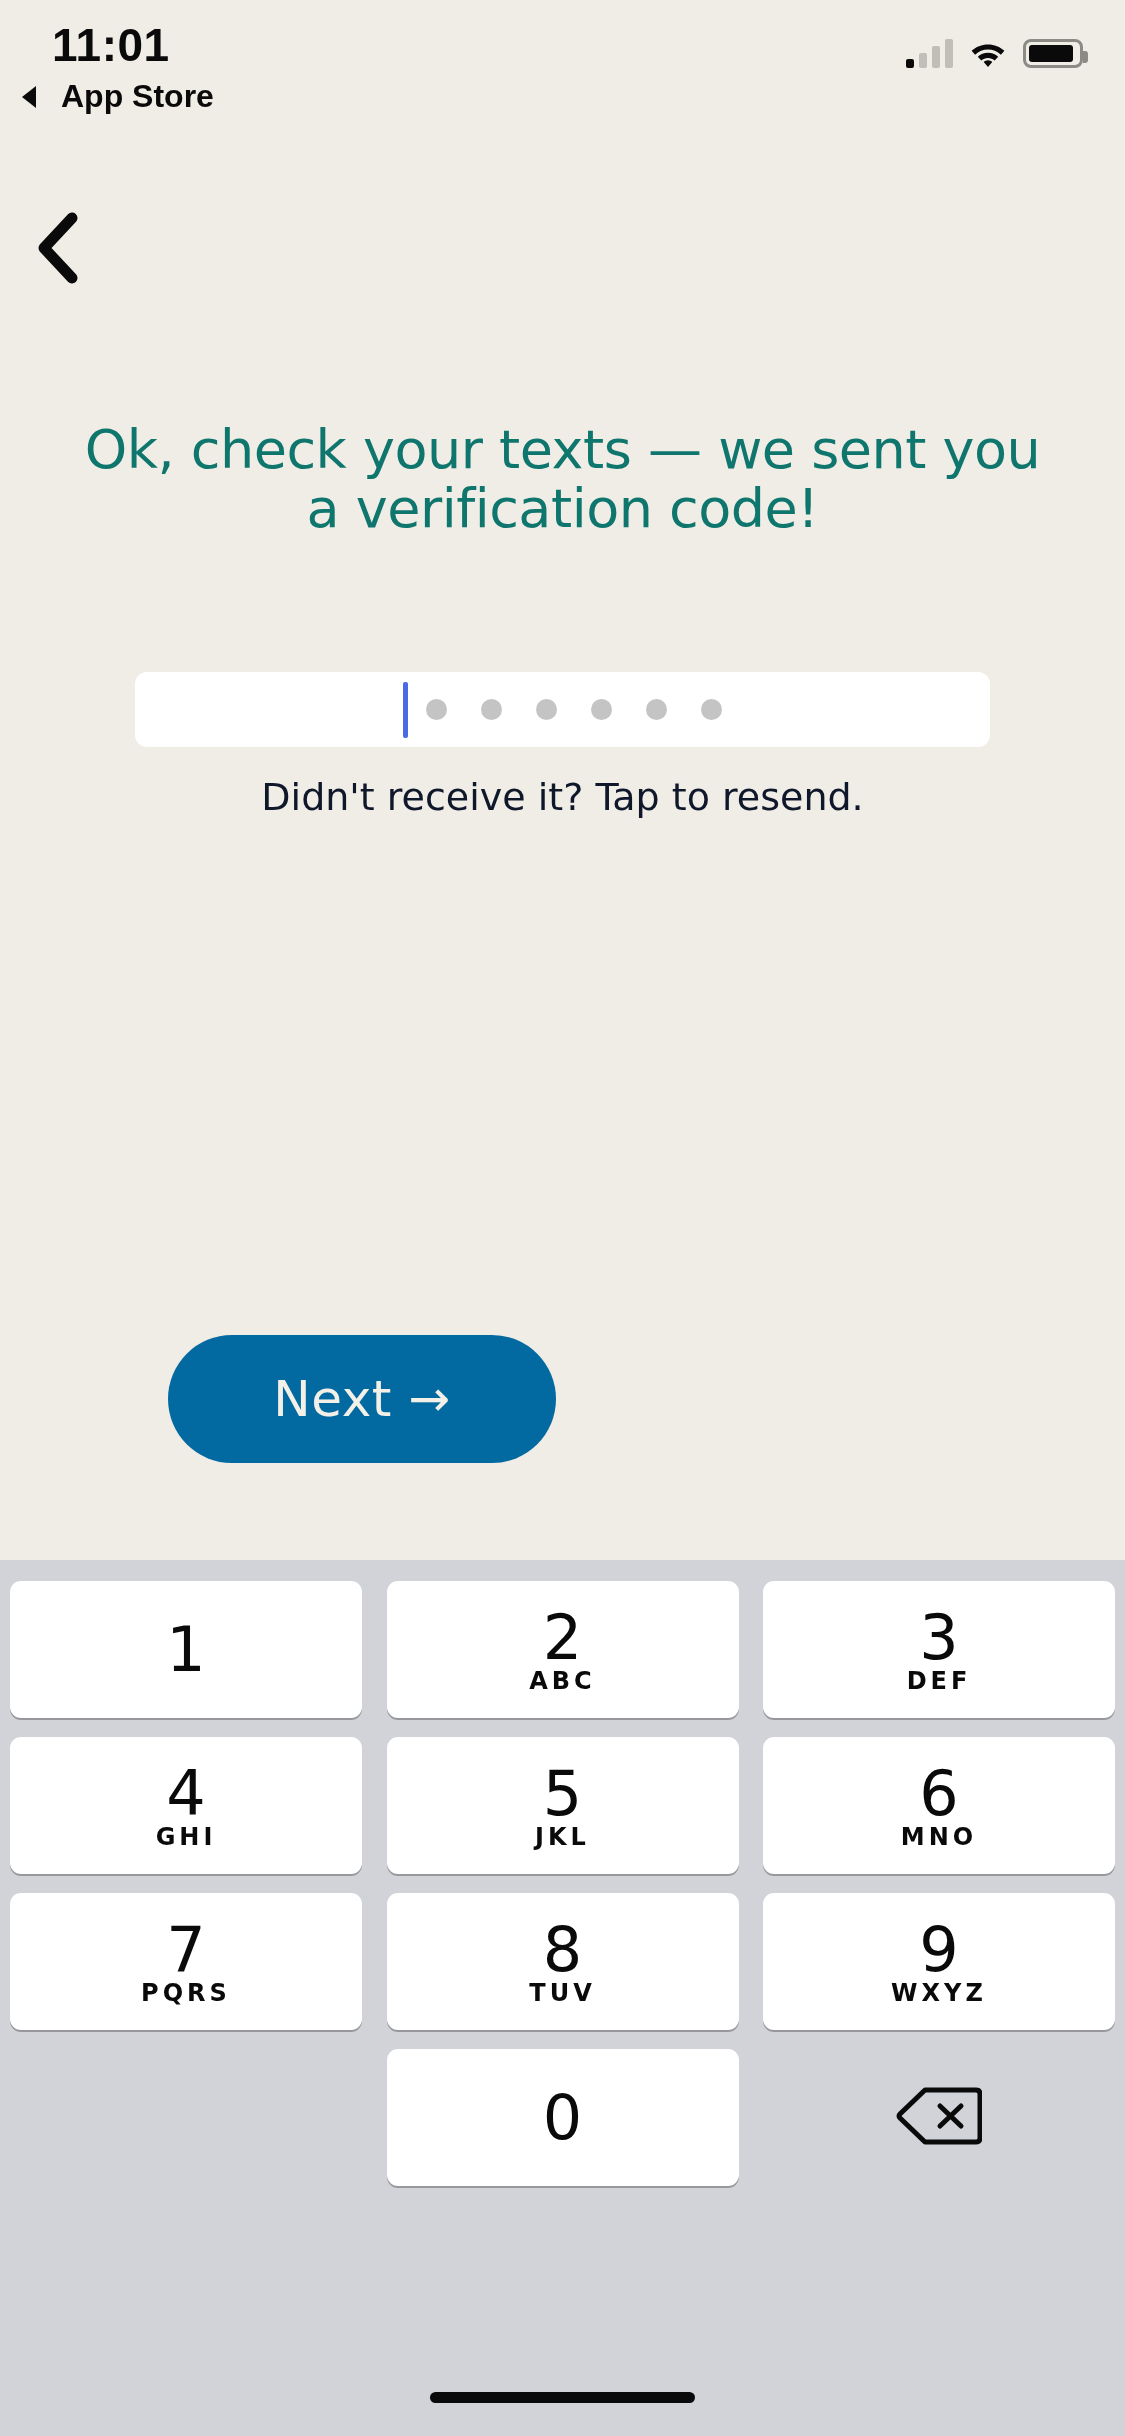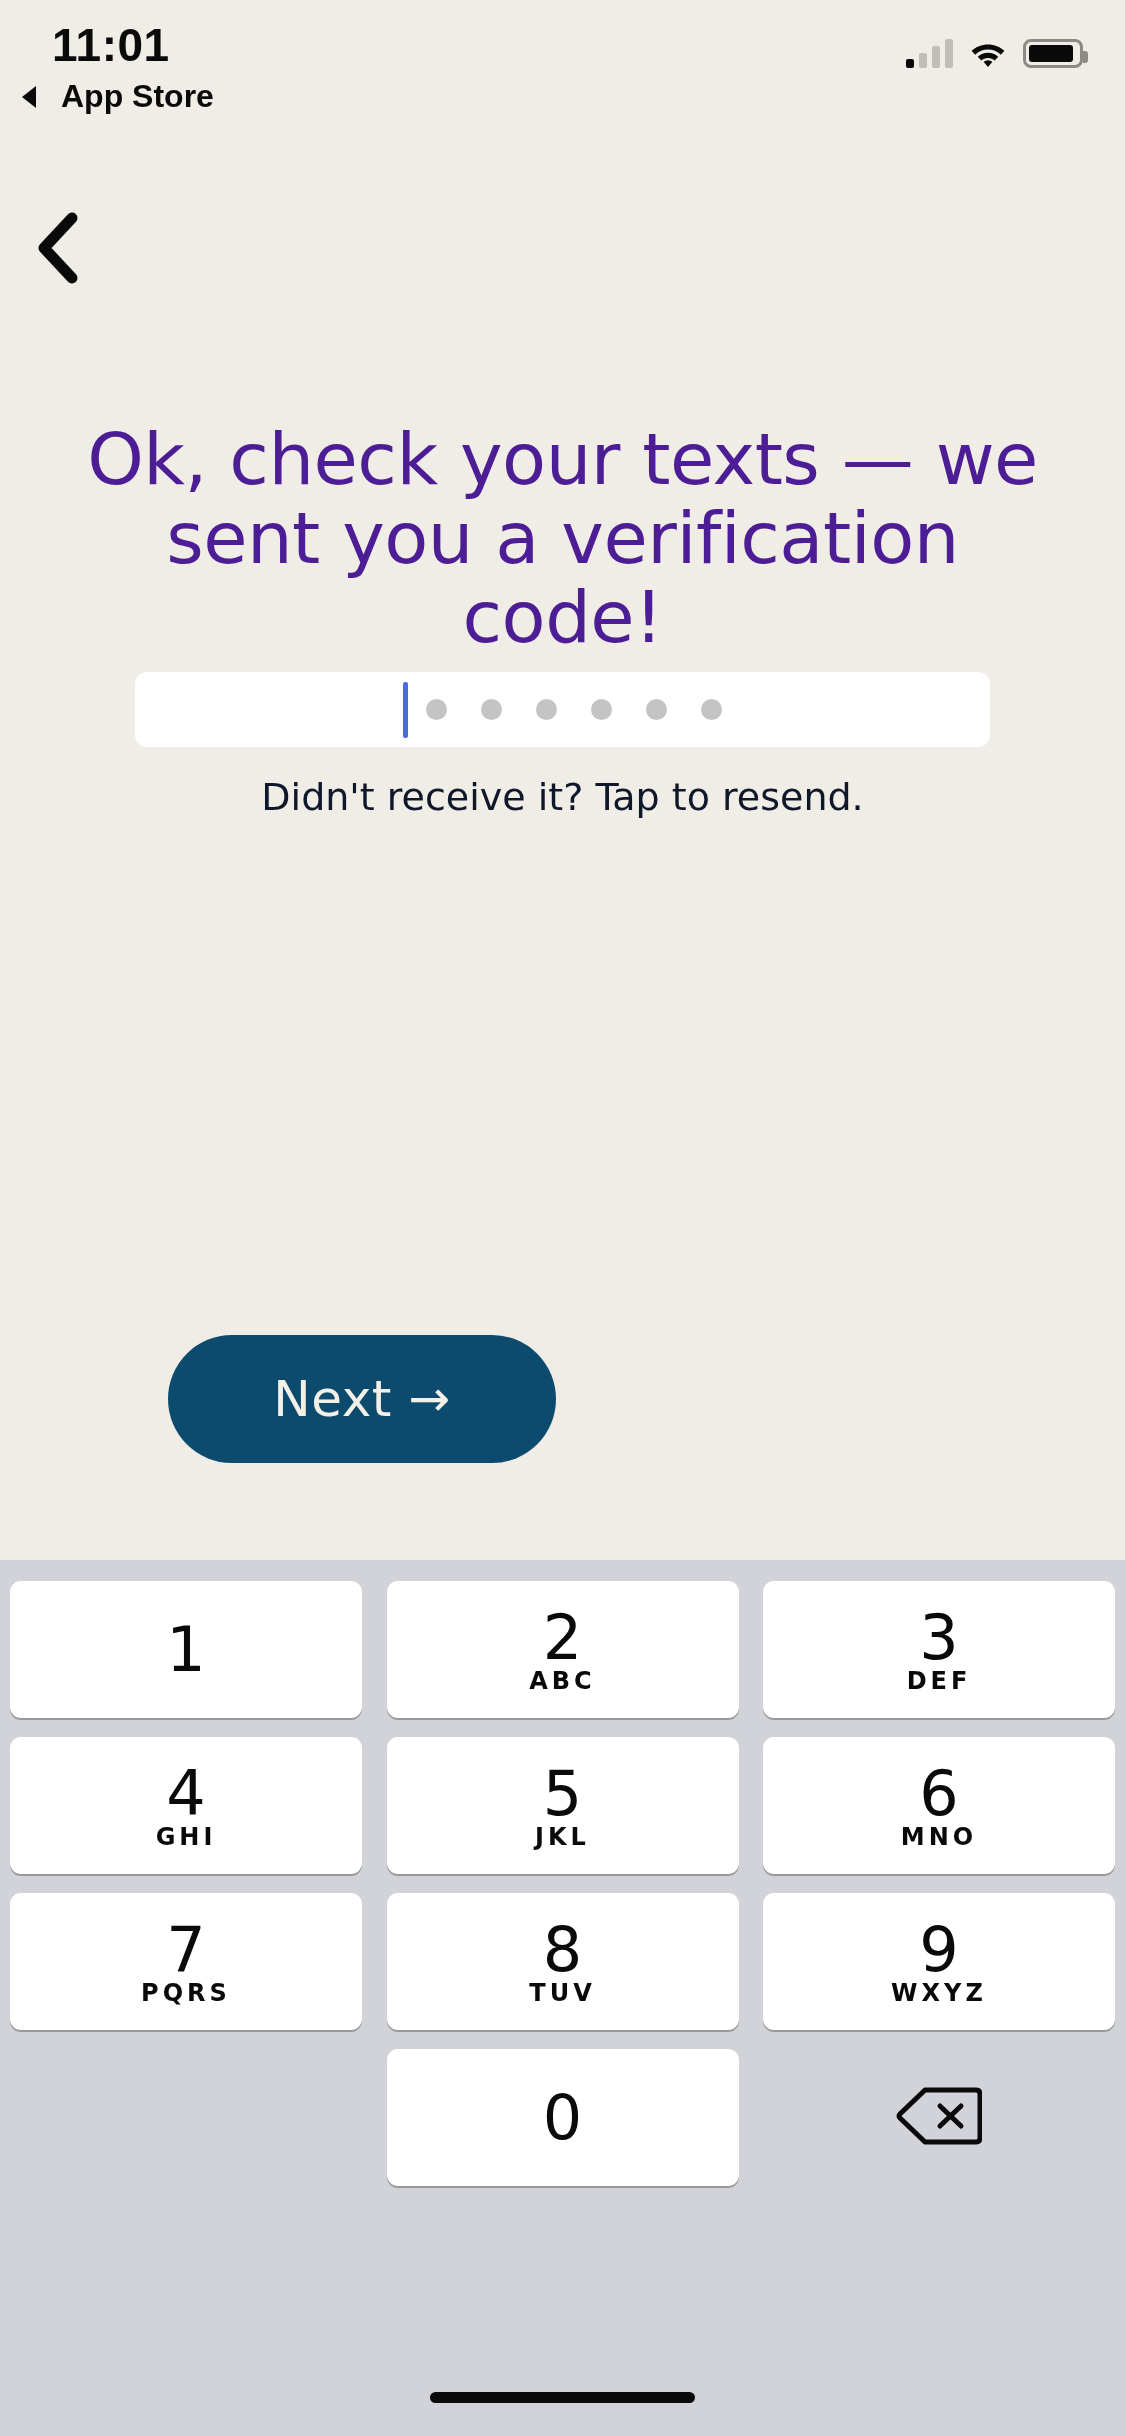--- a/index.html
+++ b/index.html
@@ -68,22 +68,22 @@
     position:absolute; left:12px; top:205px;
     width:90px; height:90px;
     display:flex; align-items:center; justify-content:center;
     cursor:pointer;
   }
 
   
   #heading {
     position:absolute; left:80px; top:420px; width:965px;
     text-align:center;
-    font-size:72px; line-height:1.1;
-    color:#4c1d95;
+    font-size:54px; line-height:1.1;
+    color:#0f766e;
     font-weight:400;
     letter-spacing:-0.5px;
     font-family:"DejaVu Sans", sans-serif;
   }
 
   
   #code-field {
     position:absolute; left:135px; top:672px;
     width:855px; height:75px;
     background:#FFFFFF; border-radius:12px;
@@ -106,21 +106,21 @@
     text-align:center;
     font-size:38px; color:#0f172a;
     font-family:"DejaVu Sans", sans-serif;
     cursor:pointer;
   }
 
   
   #next-btn {
     position:absolute; left:168px; top:1335px;
     width:388px; height:128px;
-    background:#0c4a6e; border-radius:64px;
+    background:#0369a1; border-radius:64px;
     display:flex; align-items:center; justify-content:center;
     cursor:pointer; border:none;
   }
   #next-label {
     font-size:50px; color:#F3F0E8; font-weight:400;
     font-family:"DejaVu Sans", sans-serif;
     letter-spacing:0.5px;
   }
 
   

